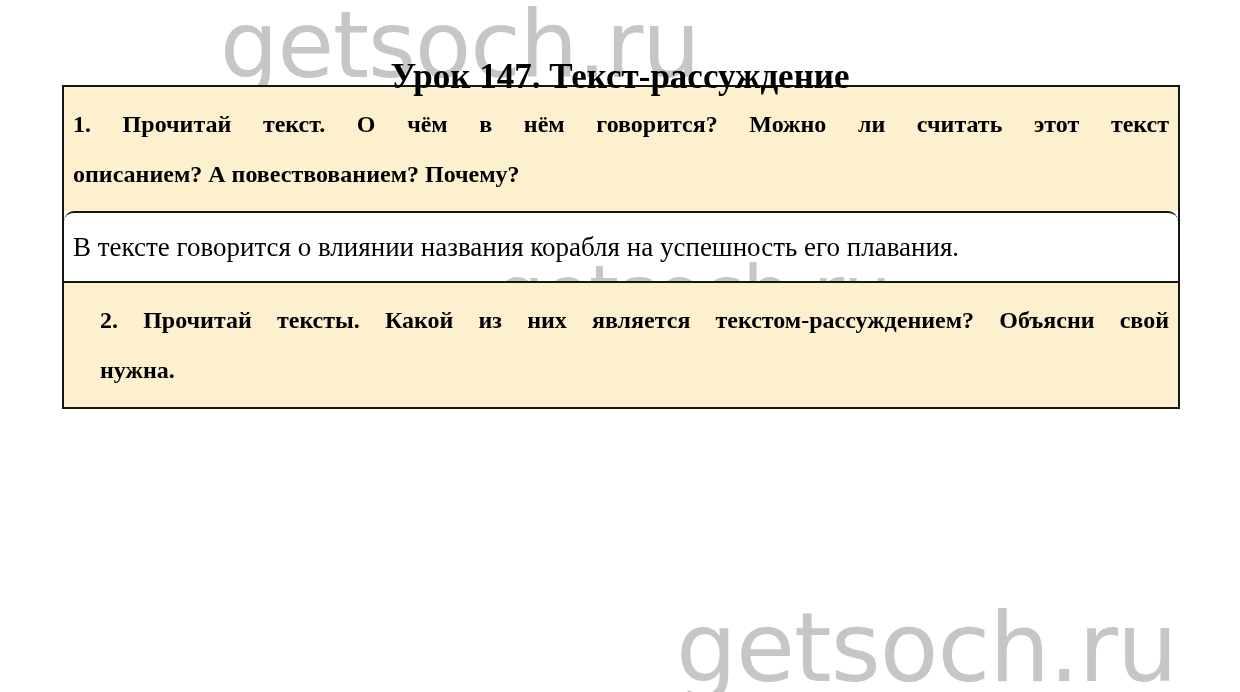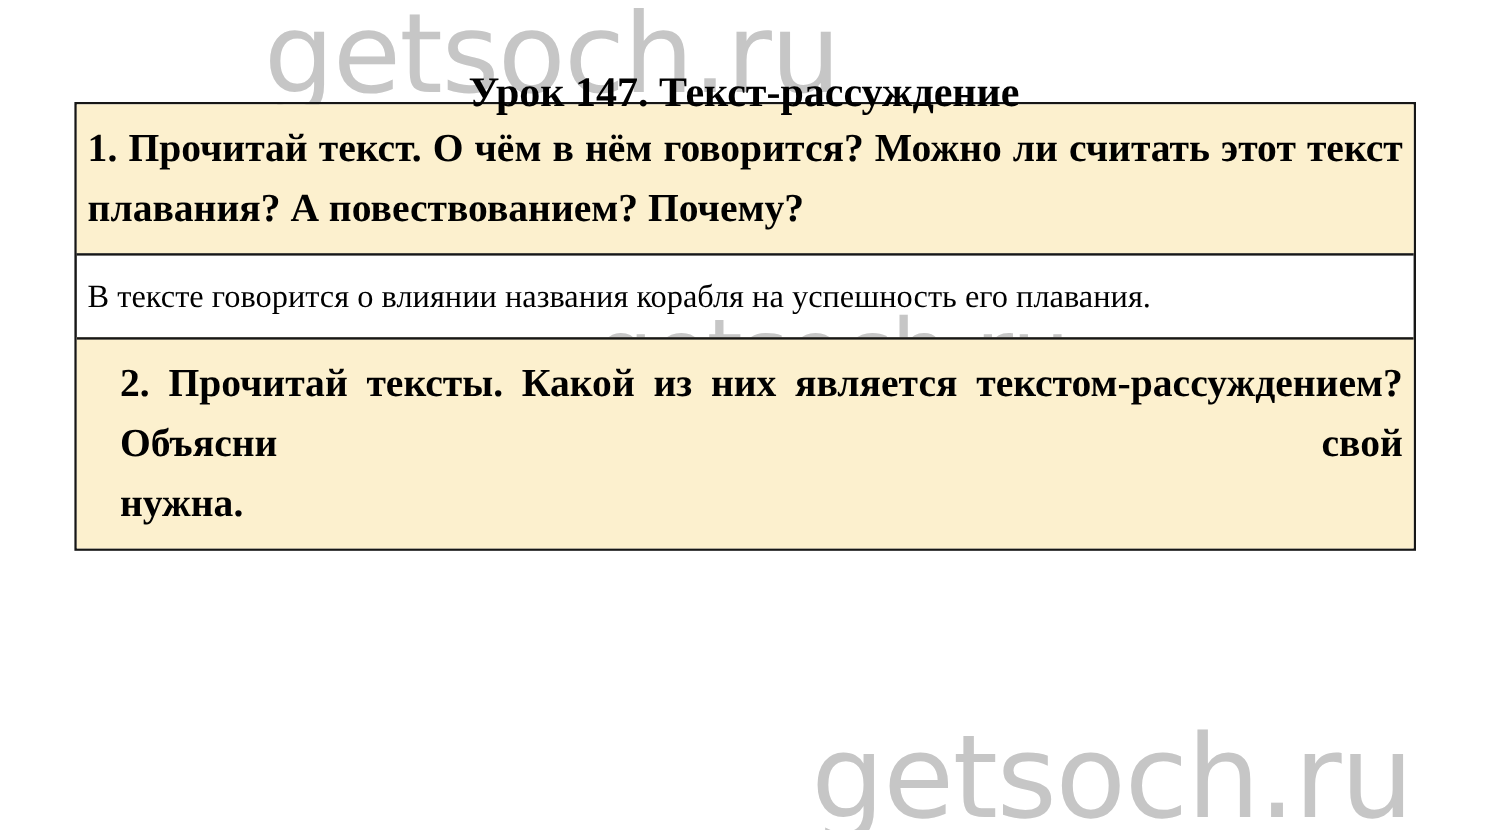--- a/index.html
+++ b/index.html
@@ -44,26 +44,27 @@
     border: 2px solid #161616;
     z-index: 1;
   }
   .row {
     box-sizing: border-box;
     padding: 12px 9px;
   }
   .row + .row { border-top: 2px solid #161616; padding-left: 36px; }
   .row.question {
     font-weight: bold;
-    font-size: 33px;
+    font-size: 24px;
   }
   .row.answer {
     background: transparent;
     font-size: 27px;
     padding: 9px 9px;
+    border-radius: 10px;
   }
   .line {
     line-height: 50px;
     text-align: justify;
     text-align-last: left;
   }
   .line.stretch { text-align-last: justify; }
 </style>
 </head>
 <body>
@@ -72,21 +73,21 @@
 
   <span class="watermark wm-top" style="color: rgb(198, 198, 198);">getsoch.ru</span>
   <span class="watermark wm-middle" style="color: rgb(198, 198, 198);">getsoch.ru</span>
   <span class="watermark wm-bottom" style="color: rgb(198, 198, 198);">getsoch.ru</span>
 
   <h1 class="title">Урок 147. Текст-рассуждение</h1>
 
   <div class="doc-table" style="border-color: rgb(22, 22, 22);">
       <div class="row question" style="background: rgb(252, 240, 206);">
         <div class="line stretch">1. Прочитай текст. О чём в нём говорится? Можно ли считать этот текст</div>
-        <div class="line">плавания? А повествованием? Почему?</div>
+        <div class="line">описанием? А повествованием? Почему?</div>
       </div>
       <div class="row answer">
         <div class="line">В тексте говорится о влиянии названия корабля на успешность его плавания.</div>
       </div>
       <div class="row question" style="background: rgb(252, 240, 206);">
         <div class="line stretch">2. Прочитай тексты. Какой из них является текстом-рассуждением? Объясни свой</div>
         <div class="line">нужна.</div>
       </div>
     </div>
 

